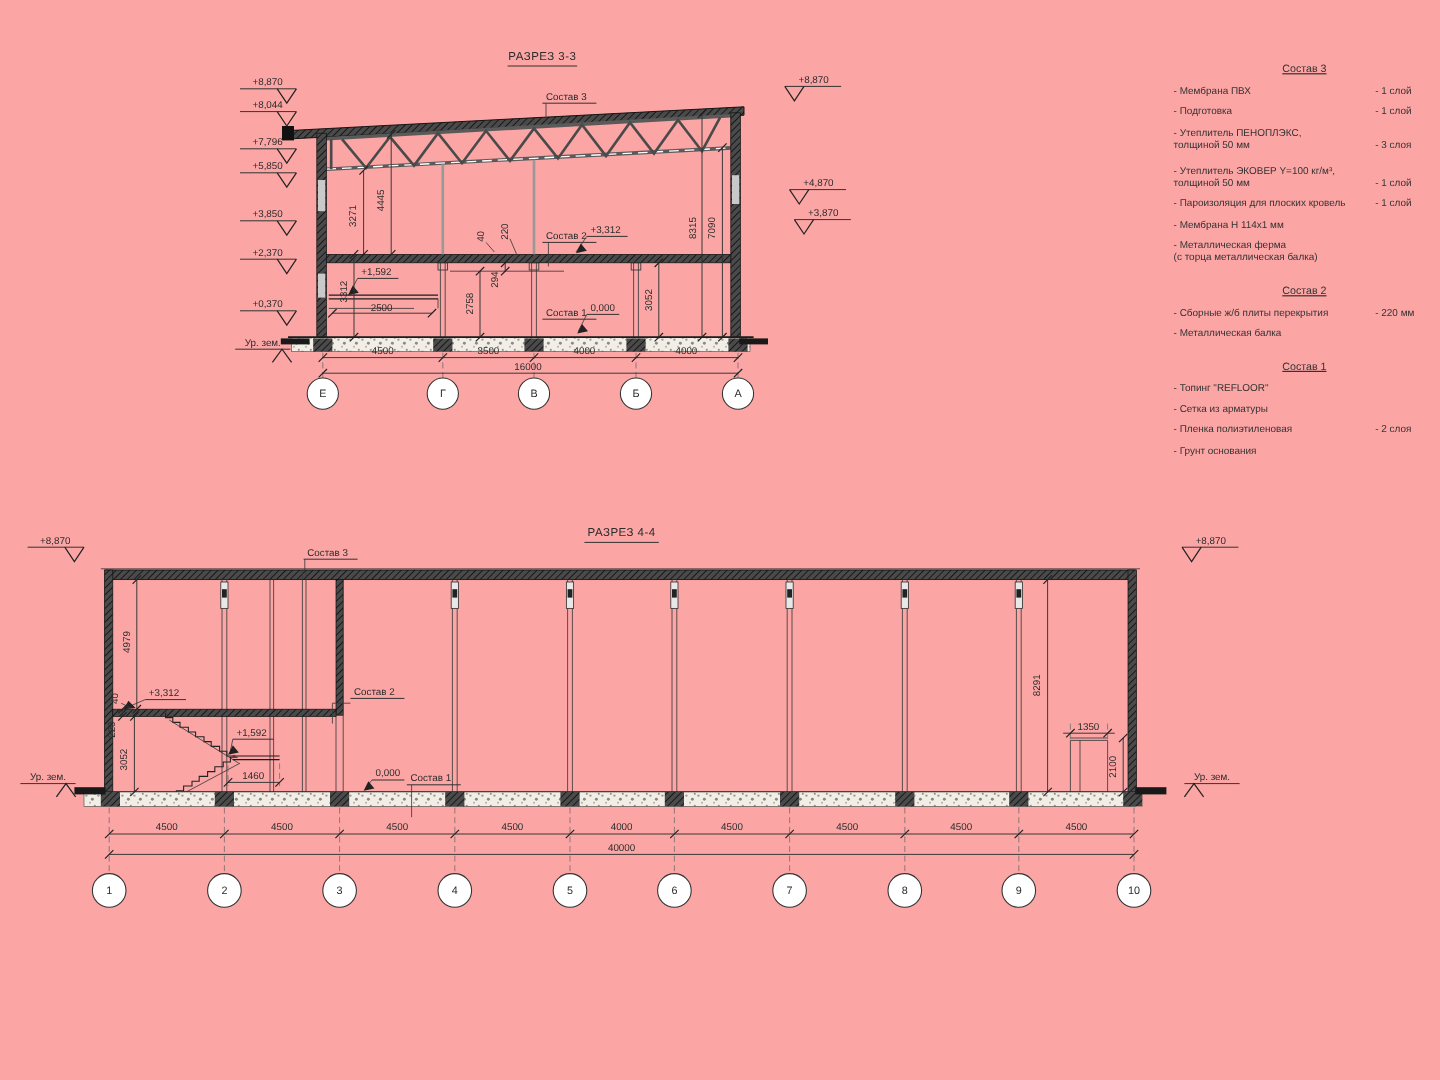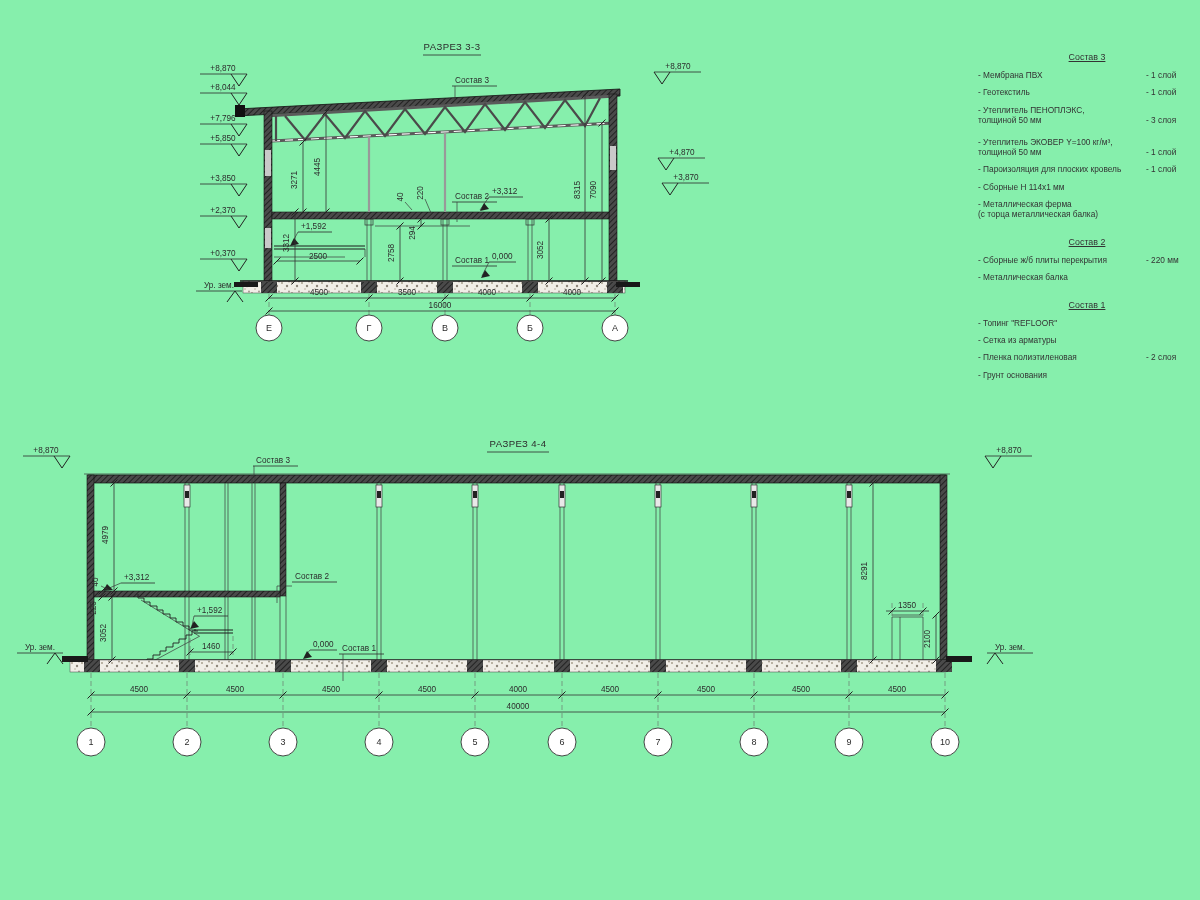--- a/index.html
+++ b/index.html
@@ -1,16 +1,16 @@
 <!DOCTYPE html>
 <html><head>
 <meta charset="utf-8">
 <style>
   html,body{margin:0;padding:0;background:#ffffff;}
-  .sheet{position:relative;width:1200px;height:900px;background:#86efac;overflow:hidden;
+  .sheet{position:relative;width:1200px;height:900px;background:#fca5a5;overflow:hidden;
          font-family:"Liberation Sans",sans-serif;}
   svg{position:absolute;overflow:visible;}
   svg text{font-family:"Liberation Sans",sans-serif;font-size:8.2px;fill:#2c2c2c;}
   svg text.t-title{font-size:9.6px;letter-spacing:.4px;}
   svg text.axis{font-size:9px;}
   .ln{stroke:#1c1c1c;stroke-width:1;fill:none;}
   .thk{stroke:#1c1c1c;stroke-width:1.4;fill:none;}
   .thin{stroke:#3a3a3a;stroke-width:.7;fill:none;}
   .dim{stroke:#333;stroke-width:.8;fill:none;}
   .ext{stroke:#666;stroke-width:.6;fill:none;stroke-dasharray:5 3;}
@@ -477,39 +477,39 @@
   </g>
 </svg>
 
 <div class="legend">
   <div class="lg-title first">Состав 3</div>
   <div class="lrow">
     <div class="lname">- Мембрана ПВХ</div>
     <div class="lval">- 1 слой</div>
   </div>
   <div class="lrow">
-    <div class="lname">- Геотекстиль</div>
+    <div class="lname">- Подготовка</div>
     <div class="lval">- 1 слой</div>
   </div>
   <div class="lrow" style="margin-bottom:2px">
     <div class="lname">- Утеплитель ПЕНОПЛЭКС,
 толщиной 50 мм</div>
     <div class="lval">- 3 слоя</div>
   </div>
   <div class="lrow" style="margin-top:11px">
     <div class="lname">- Утеплитель ЭКОВЕР Y=100 кг/м³,
 толщиной 50 мм</div>
     <div class="lval">- 1 слой</div>
   </div>
   <div class="lrow">
     <div class="lname">- Пароизоляция для плоских кровель</div>
     <div class="lval">- 1 слой</div>
   </div>
   <div class="lrow">
-    <div class="lname">- Сборные Н 114х1 мм</div>
+    <div class="lname">- Мембрана Н 114х1 мм</div>
     <div class="lval"></div>
   </div>
   <div class="lrow">
     <div class="lname">- Металлическая ферма
 (с торца металлическая балка)</div>
     <div class="lval"></div>
   </div>
 
   <div class="lg-title">Состав 2</div>
   <div class="lrow">

